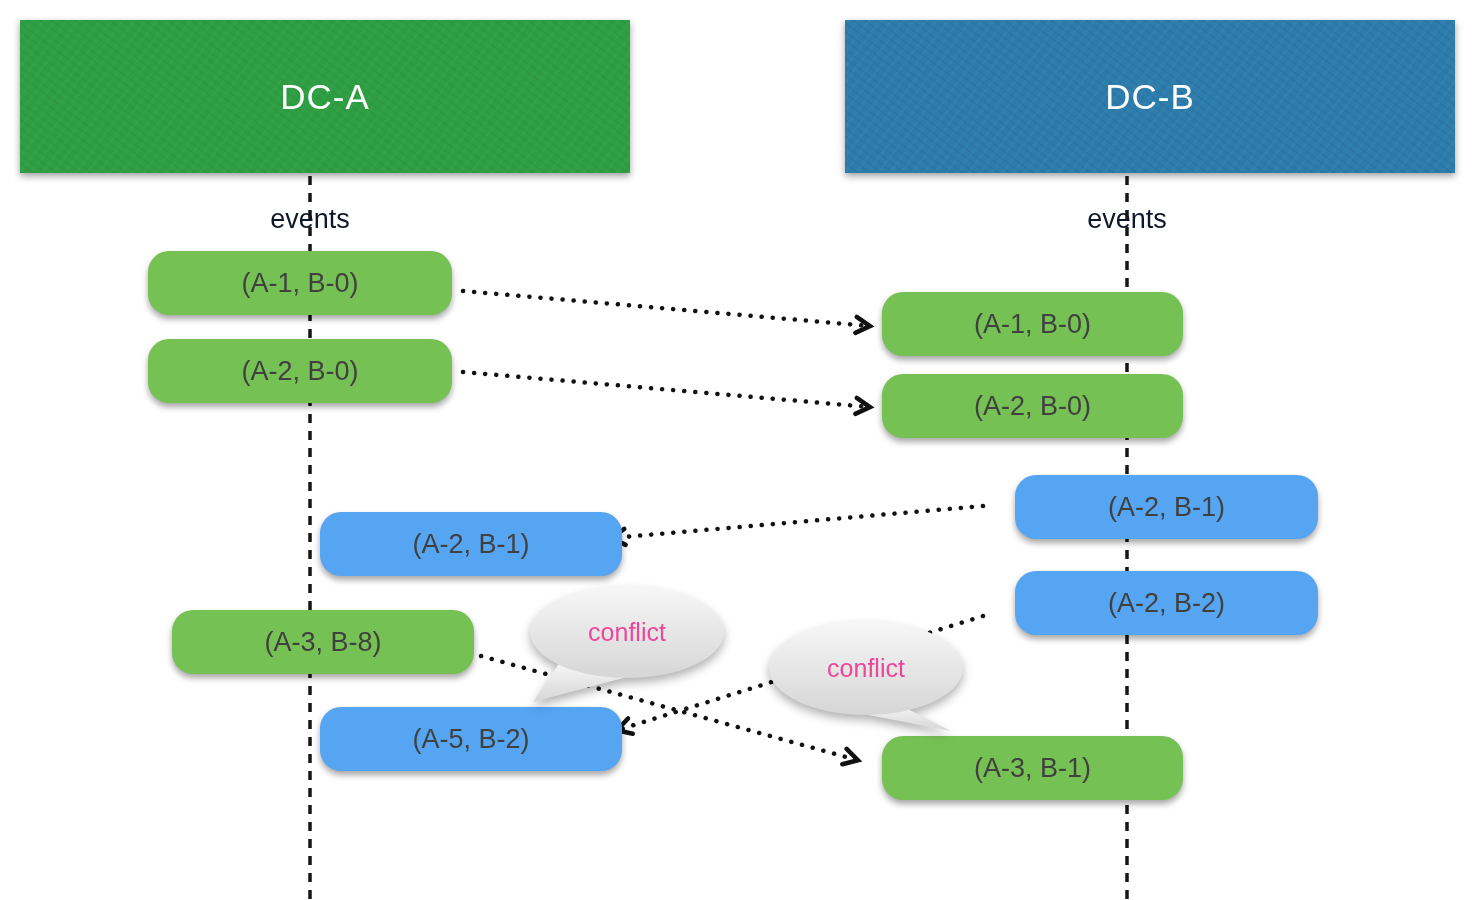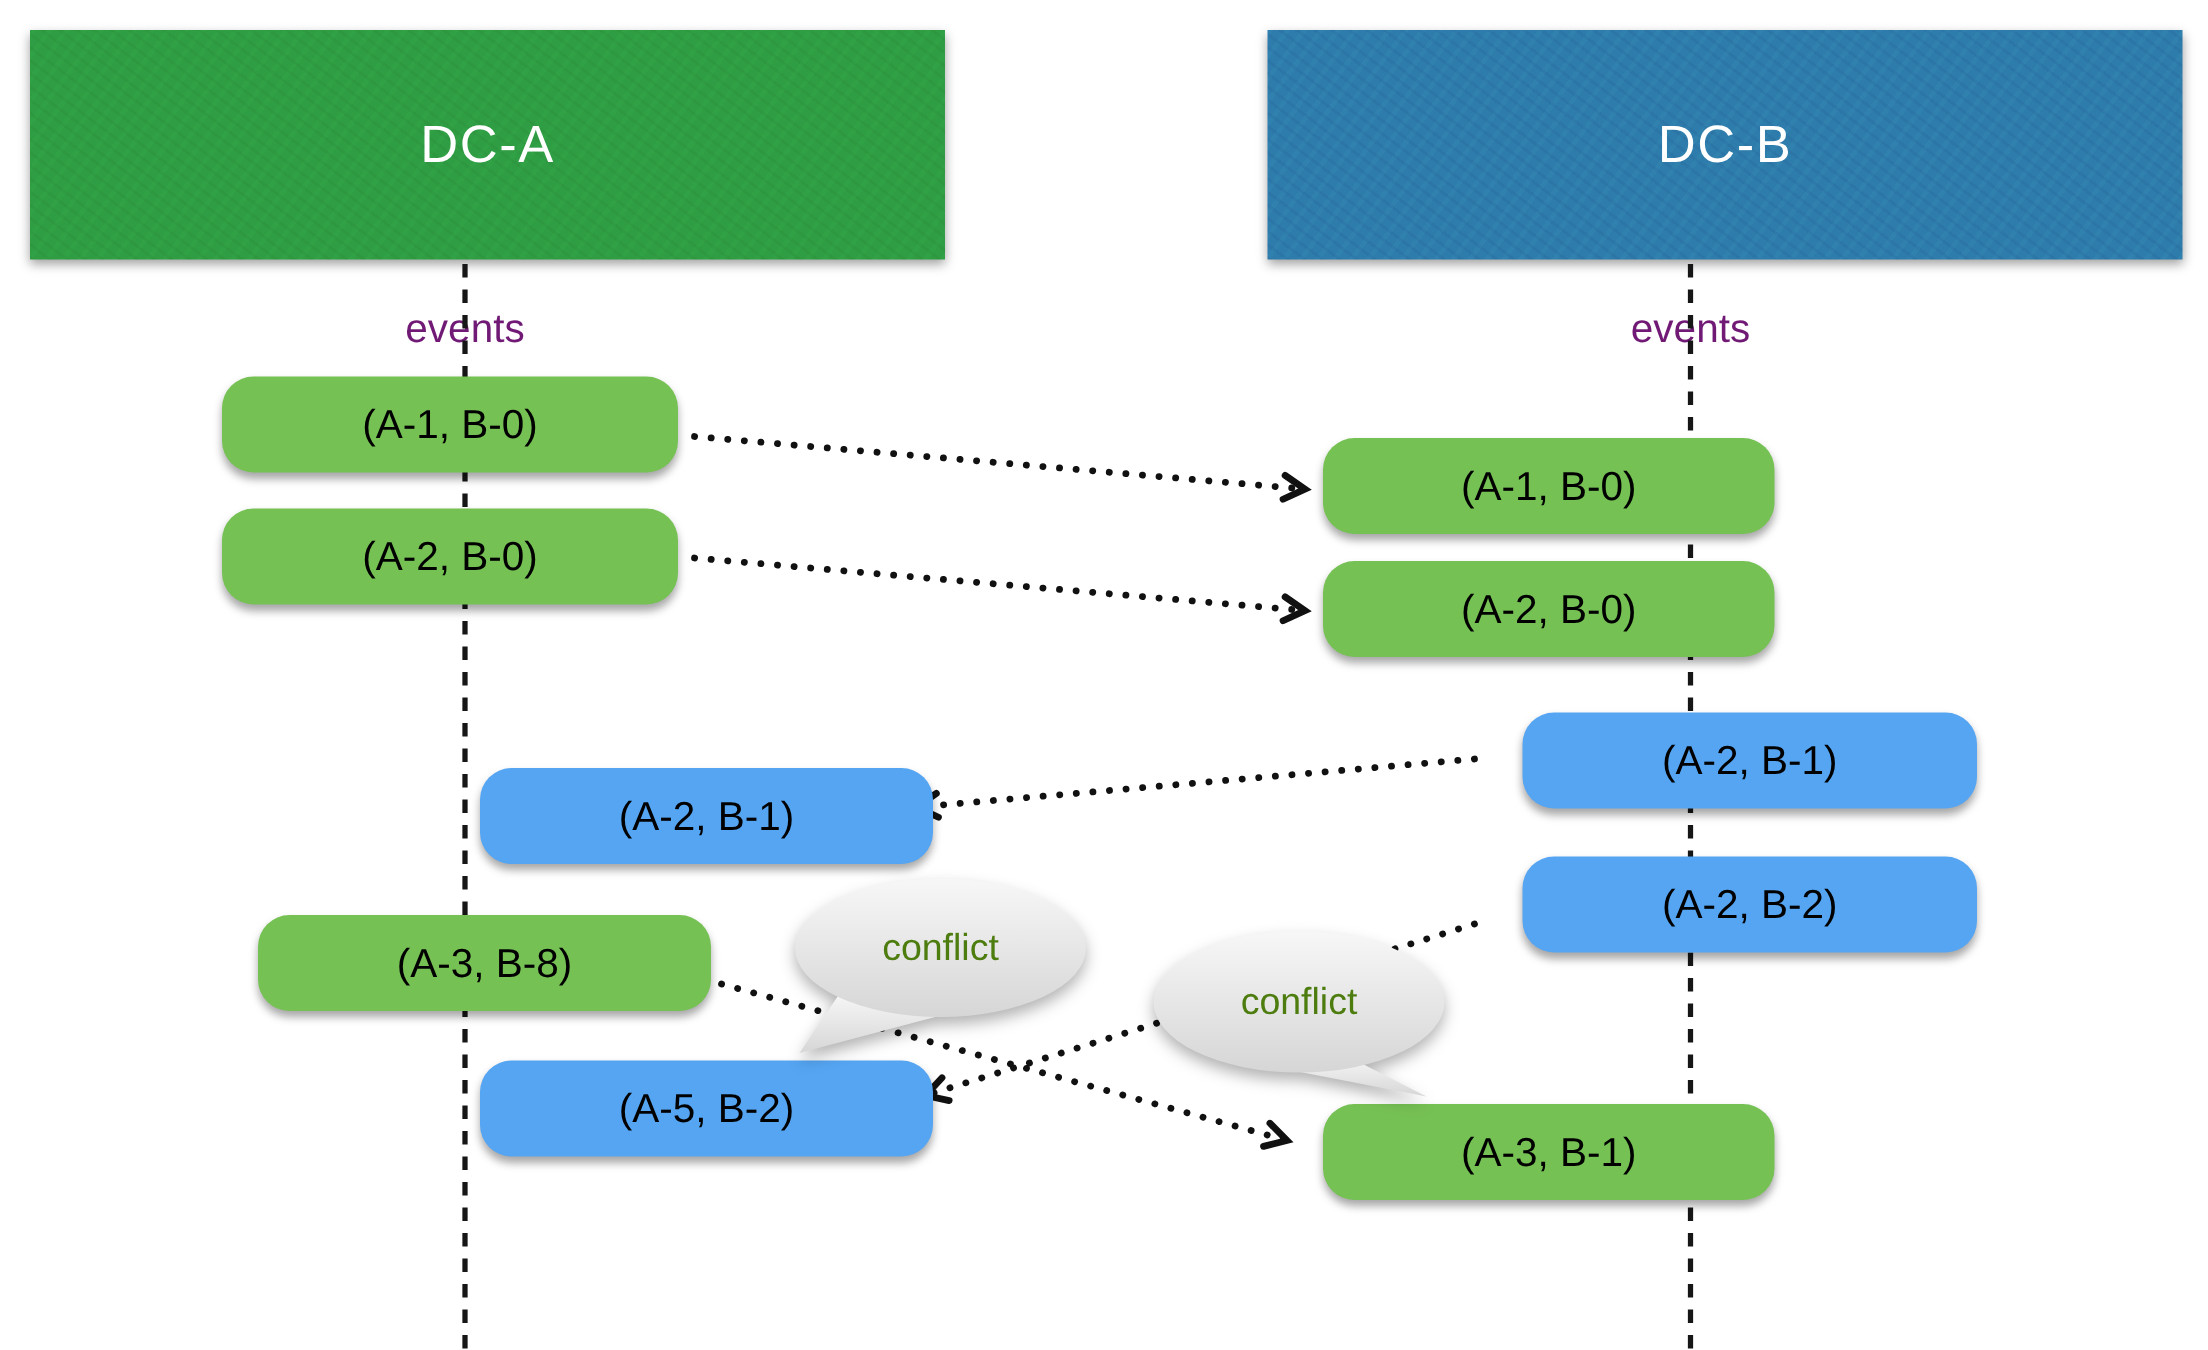--- a/index.html
+++ b/index.html
@@ -22,40 +22,40 @@
     content:"";position:absolute;inset:0;pointer-events:none;
     background:
       repeating-linear-gradient(37deg, rgba(0,0,0,0.05) 0 2px, rgba(0,0,0,0) 2px 7px),
       repeating-linear-gradient(-53deg, rgba(255,255,255,0.04) 0 3px, rgba(255,255,255,0) 3px 9px);
     mix-blend-mode:overlay;
   }
   
   .events-label{
     position:absolute;top:202px;width:140px;height:34px;
     display:flex;align-items:center;justify-content:center;
-    background:#ffffff;color:#701a75;font-size:27px;
+    background:#ffffff;color:#0f172a;font-size:27px;
   }
   #events-a{left:240px;}
   #events-b{left:1057px;}
   
   .pill{
     position:absolute;height:64px;border-radius:21px;
     display:flex;align-items:center;justify-content:center;
-    color:#000000;font-size:27px;white-space:pre;
+    color:#404040;font-size:27px;white-space:pre;
     box-shadow:0 4px 6px rgba(0,0,0,0.35);
     z-index:3;
   }
   .pill b{font-weight:400;}
   .pill.green{background:#76c154;}
   .pill.blue{background:#55a5f2;margin-left:28px;}
   
   .bubble-label{
     position:absolute;width:190px;height:40px;
     display:flex;align-items:center;justify-content:center;
-    color:#4d7c0f;font-size:25px;z-index:5;
+    color:#ec4899;font-size:25px;z-index:5;
   }
   #bubble-label-1{left:532px;top:612px;}
   #bubble-label-2{left:771px;top:648px;}
   #lines-layer{z-index:1;}
   #bubble-layer{z-index:4;filter:drop-shadow(0 5px 5px rgba(0,0,0,0.30));}
 </style>
 </head>
 <body>
 
 <div id="canvas">

